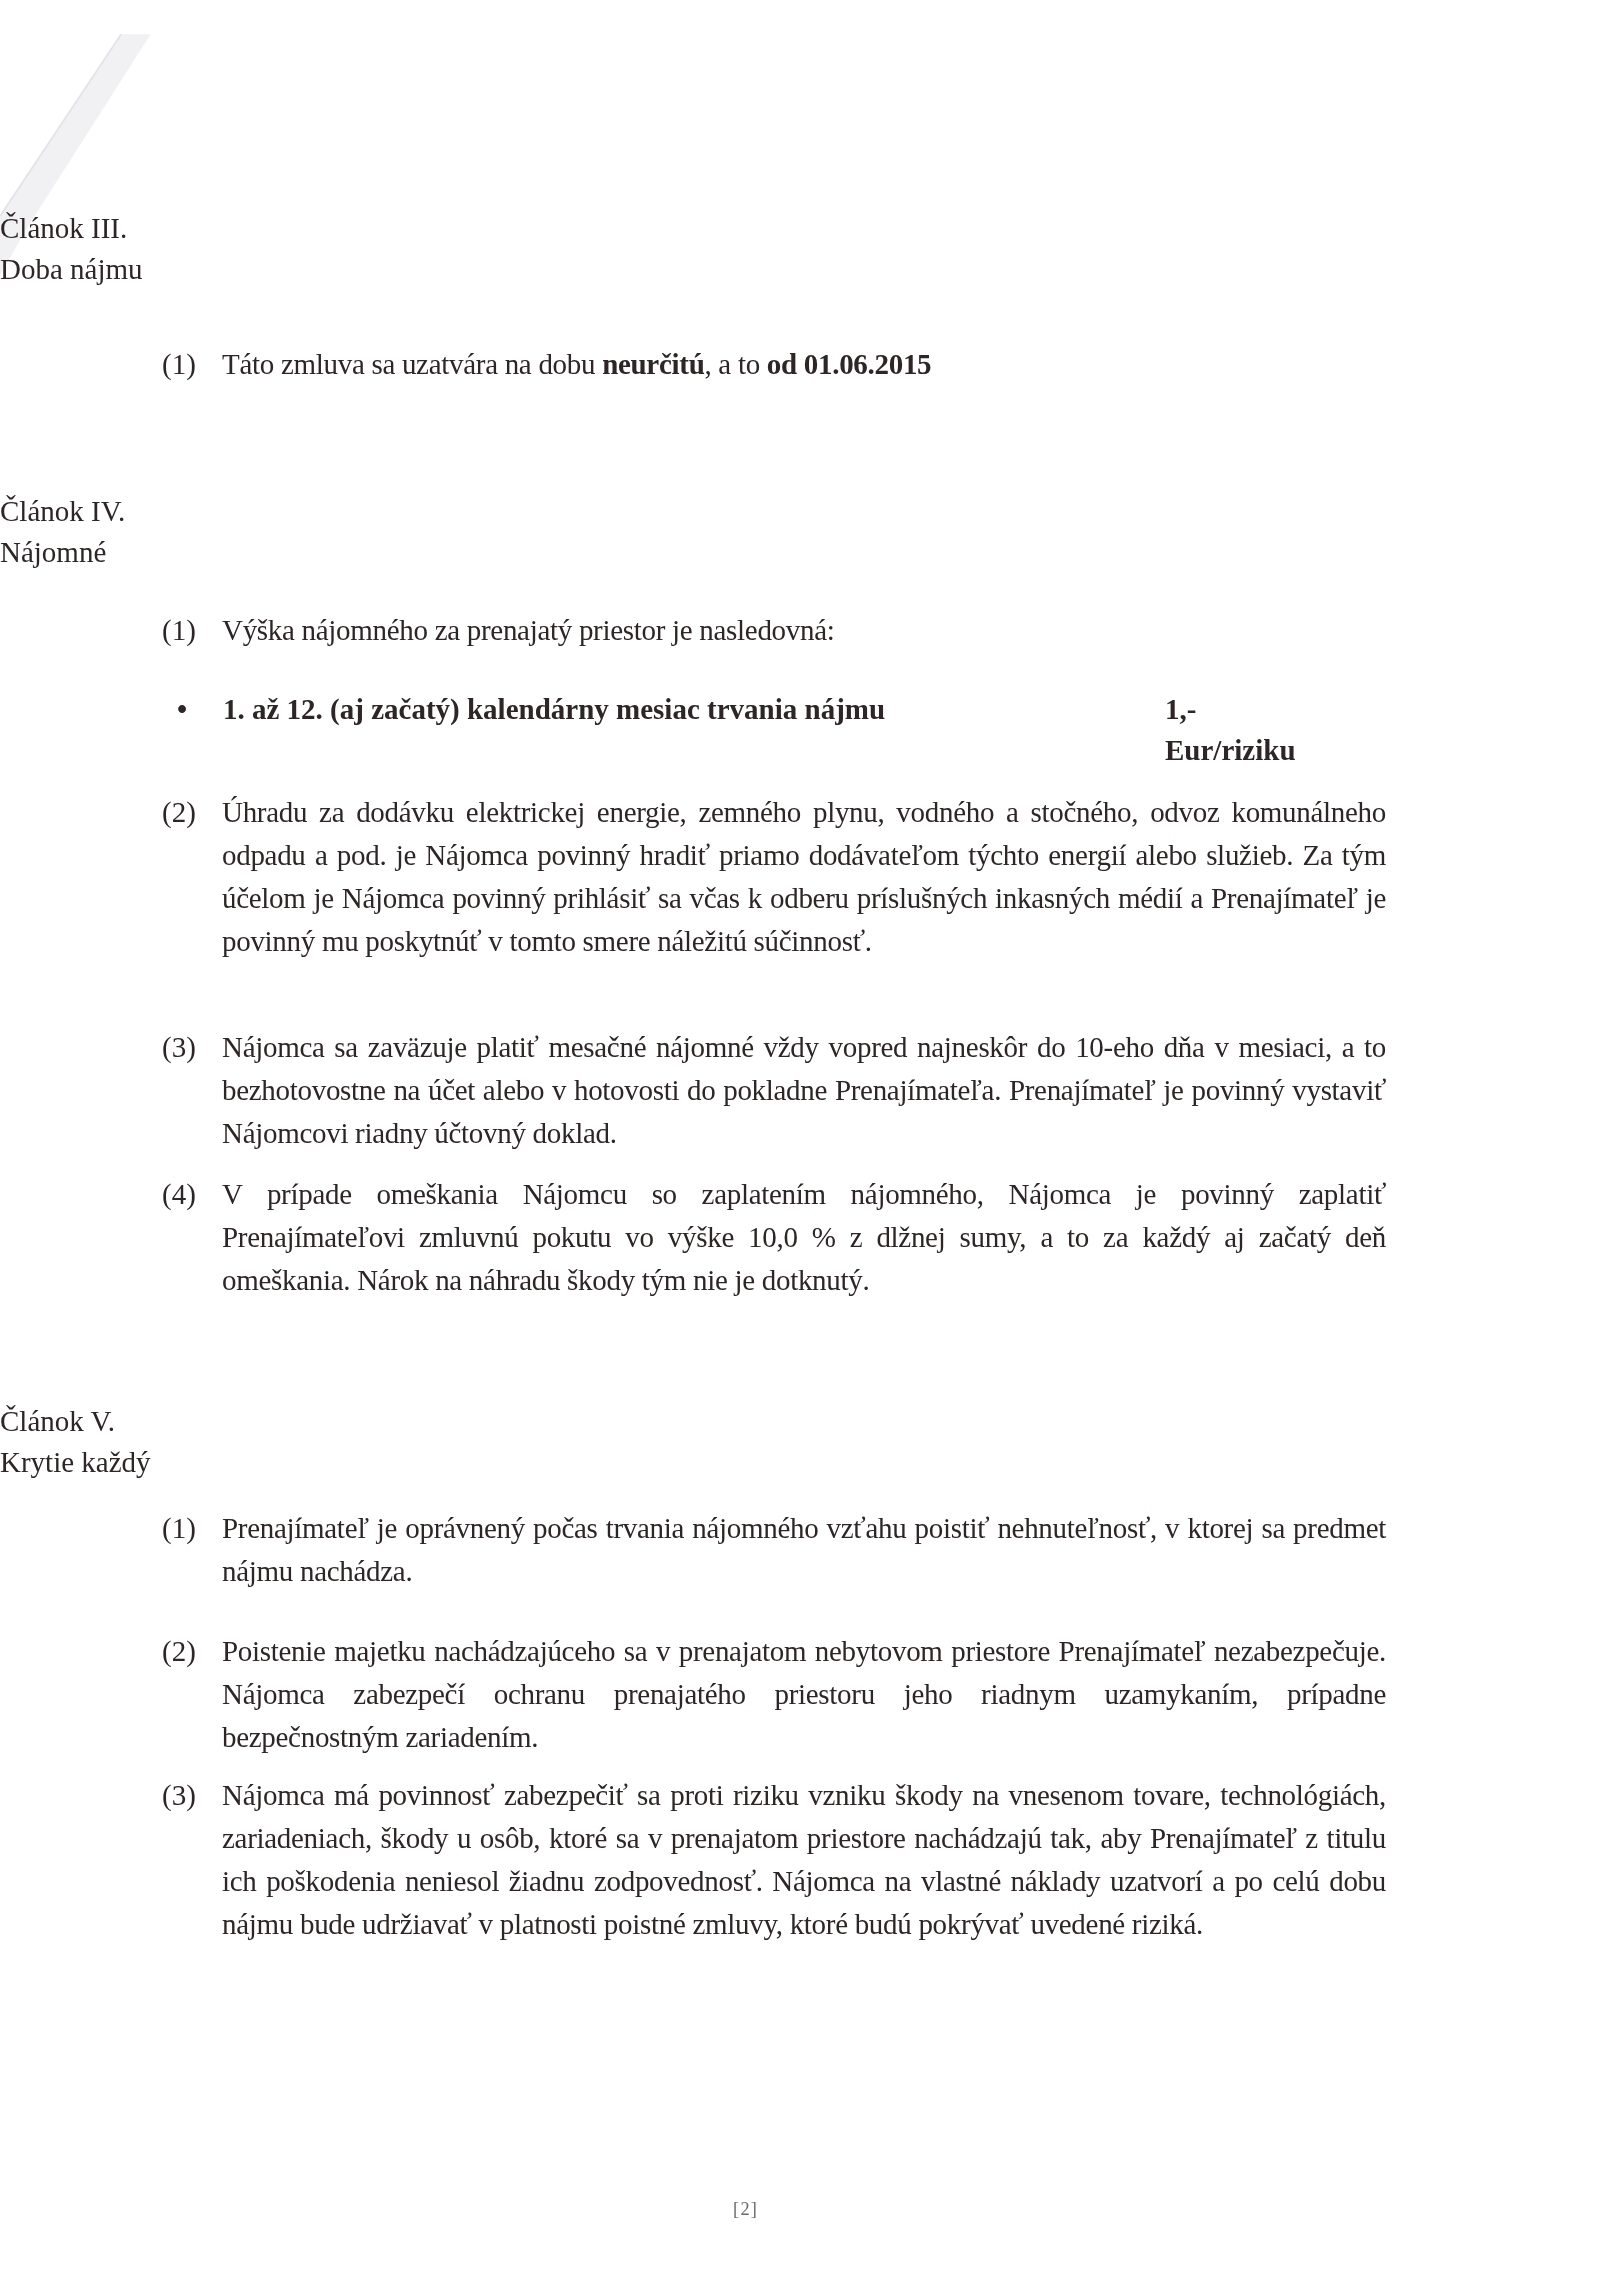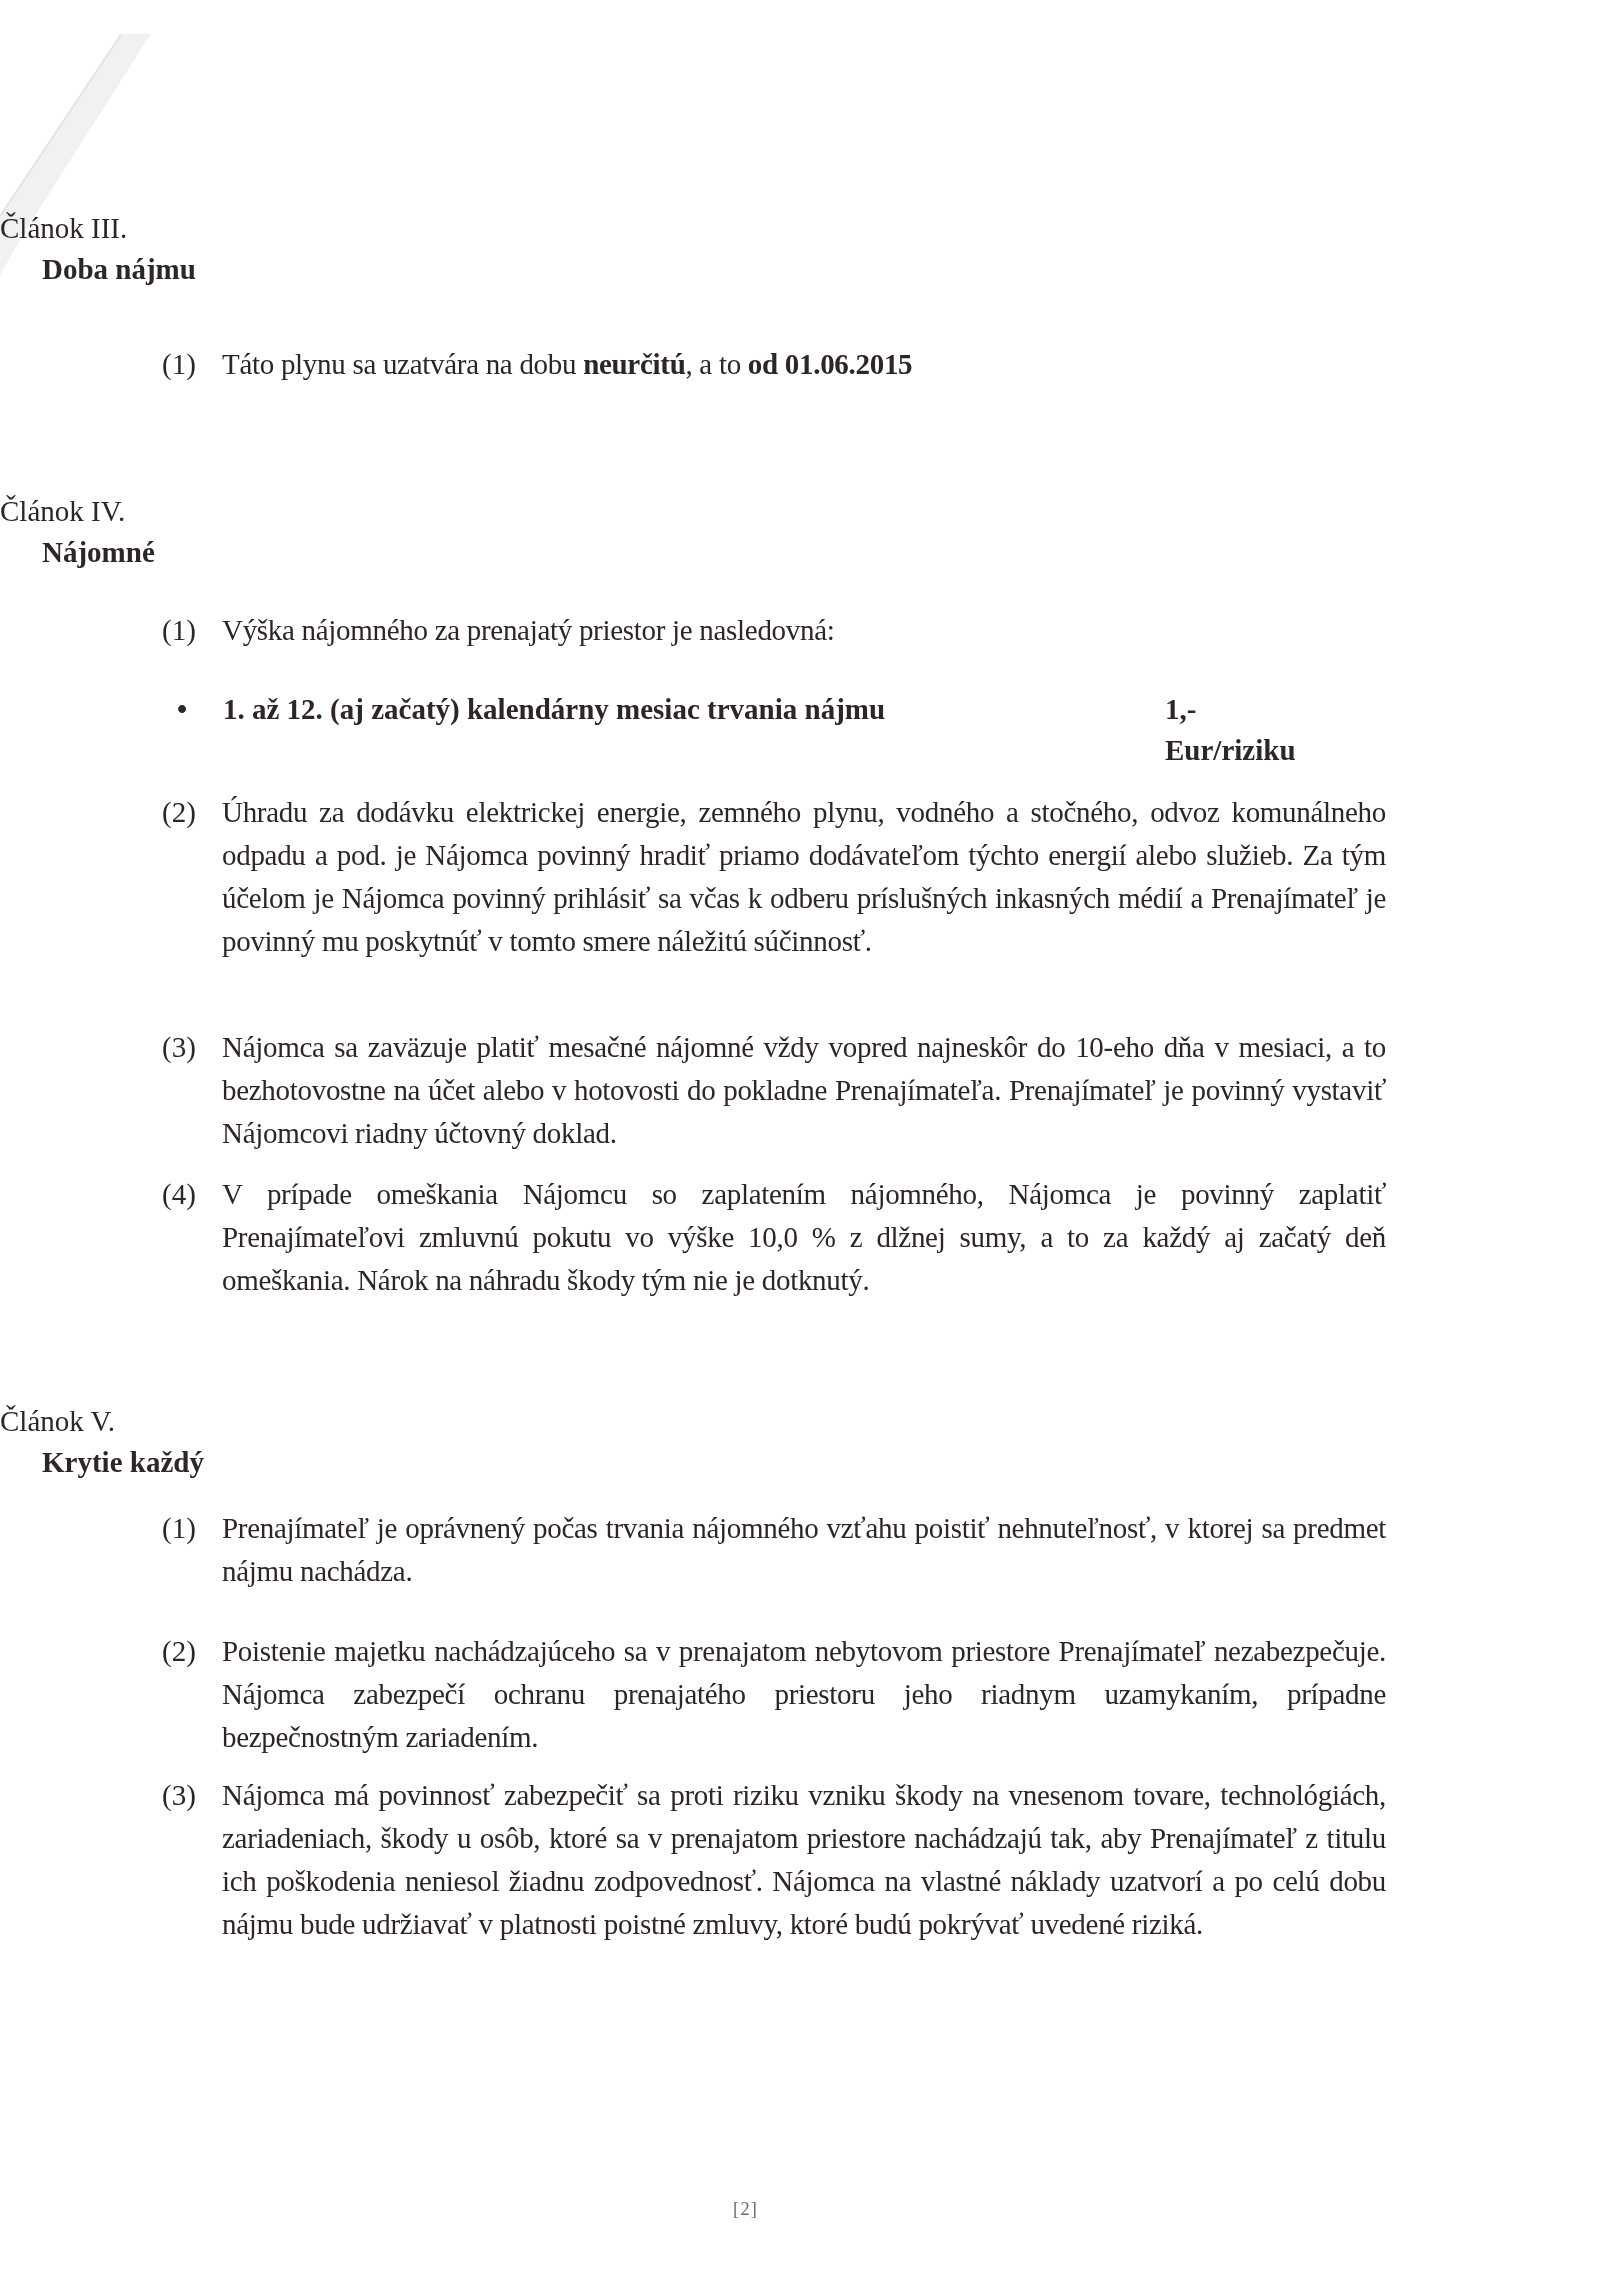--- a/index.html
+++ b/index.html
@@ -12,21 +12,21 @@
   .fold {
     position: absolute; left: 0; top: 0; width: 262px; height: 295px;
     pointer-events: none;
   }
   .page { position: absolute; left: 0; top: 0; width: 1624px; height: 2295px; }
   .article-head {
     position: absolute; left: 0; width: 1624px; text-align: left;
     font-size: 29px; line-height: 41px;
   }
   .article-head .num { display: block; }
-  .article-head .title { display: block; font-weight: bold; margin-left: 42px; }
+  .article-head .title { display: block; font-weight: normal; }
   .para {
     position: absolute; left: 162px; width: 1224px;
     font-size: 29px; line-height: 43px;
   }
   .para .pnum { position: absolute; left: 0; top: 0; width: 52px; }
   .para .ptext {
     position: absolute; left: 60px; width: 1164px; text-align: justify;
     letter-spacing: -0.3px;
   }
   .para .ptext.nojust { text-align: left; }
@@ -52,21 +52,21 @@
 </svg>
 
 <div class="page">
 
   <div class="article-head" style="top:208px;">
     <span class="num">Článok III.</span>
     <span class="title">Doba nájmu</span>
   </div>
   <div class="para" style="top:343px;">
     <span class="pnum">(1)</span>
-    <span class="ptext nojust"><span>Táto plynu sa uzatvára na dobu </span><b>neurčitú</b><span>, a to </span><b>od 01.06.2015</b></span>
+    <span class="ptext nojust"><span>Táto zmluva sa uzatvára na dobu </span><b>neurčitú</b><span>, a to </span><b>od 01.06.2015</b></span>
   </div>
 
   <div class="article-head" style="top:491px;">
     <span class="num">Článok IV.</span>
     <span class="title">Nájomné</span>
   </div>
   <div class="para" style="top:609px;">
     <span class="pnum">(1)</span>
     <span class="ptext nojust">Výška nájomného za prenajatý priestor je nasledovná:</span>
   </div>

